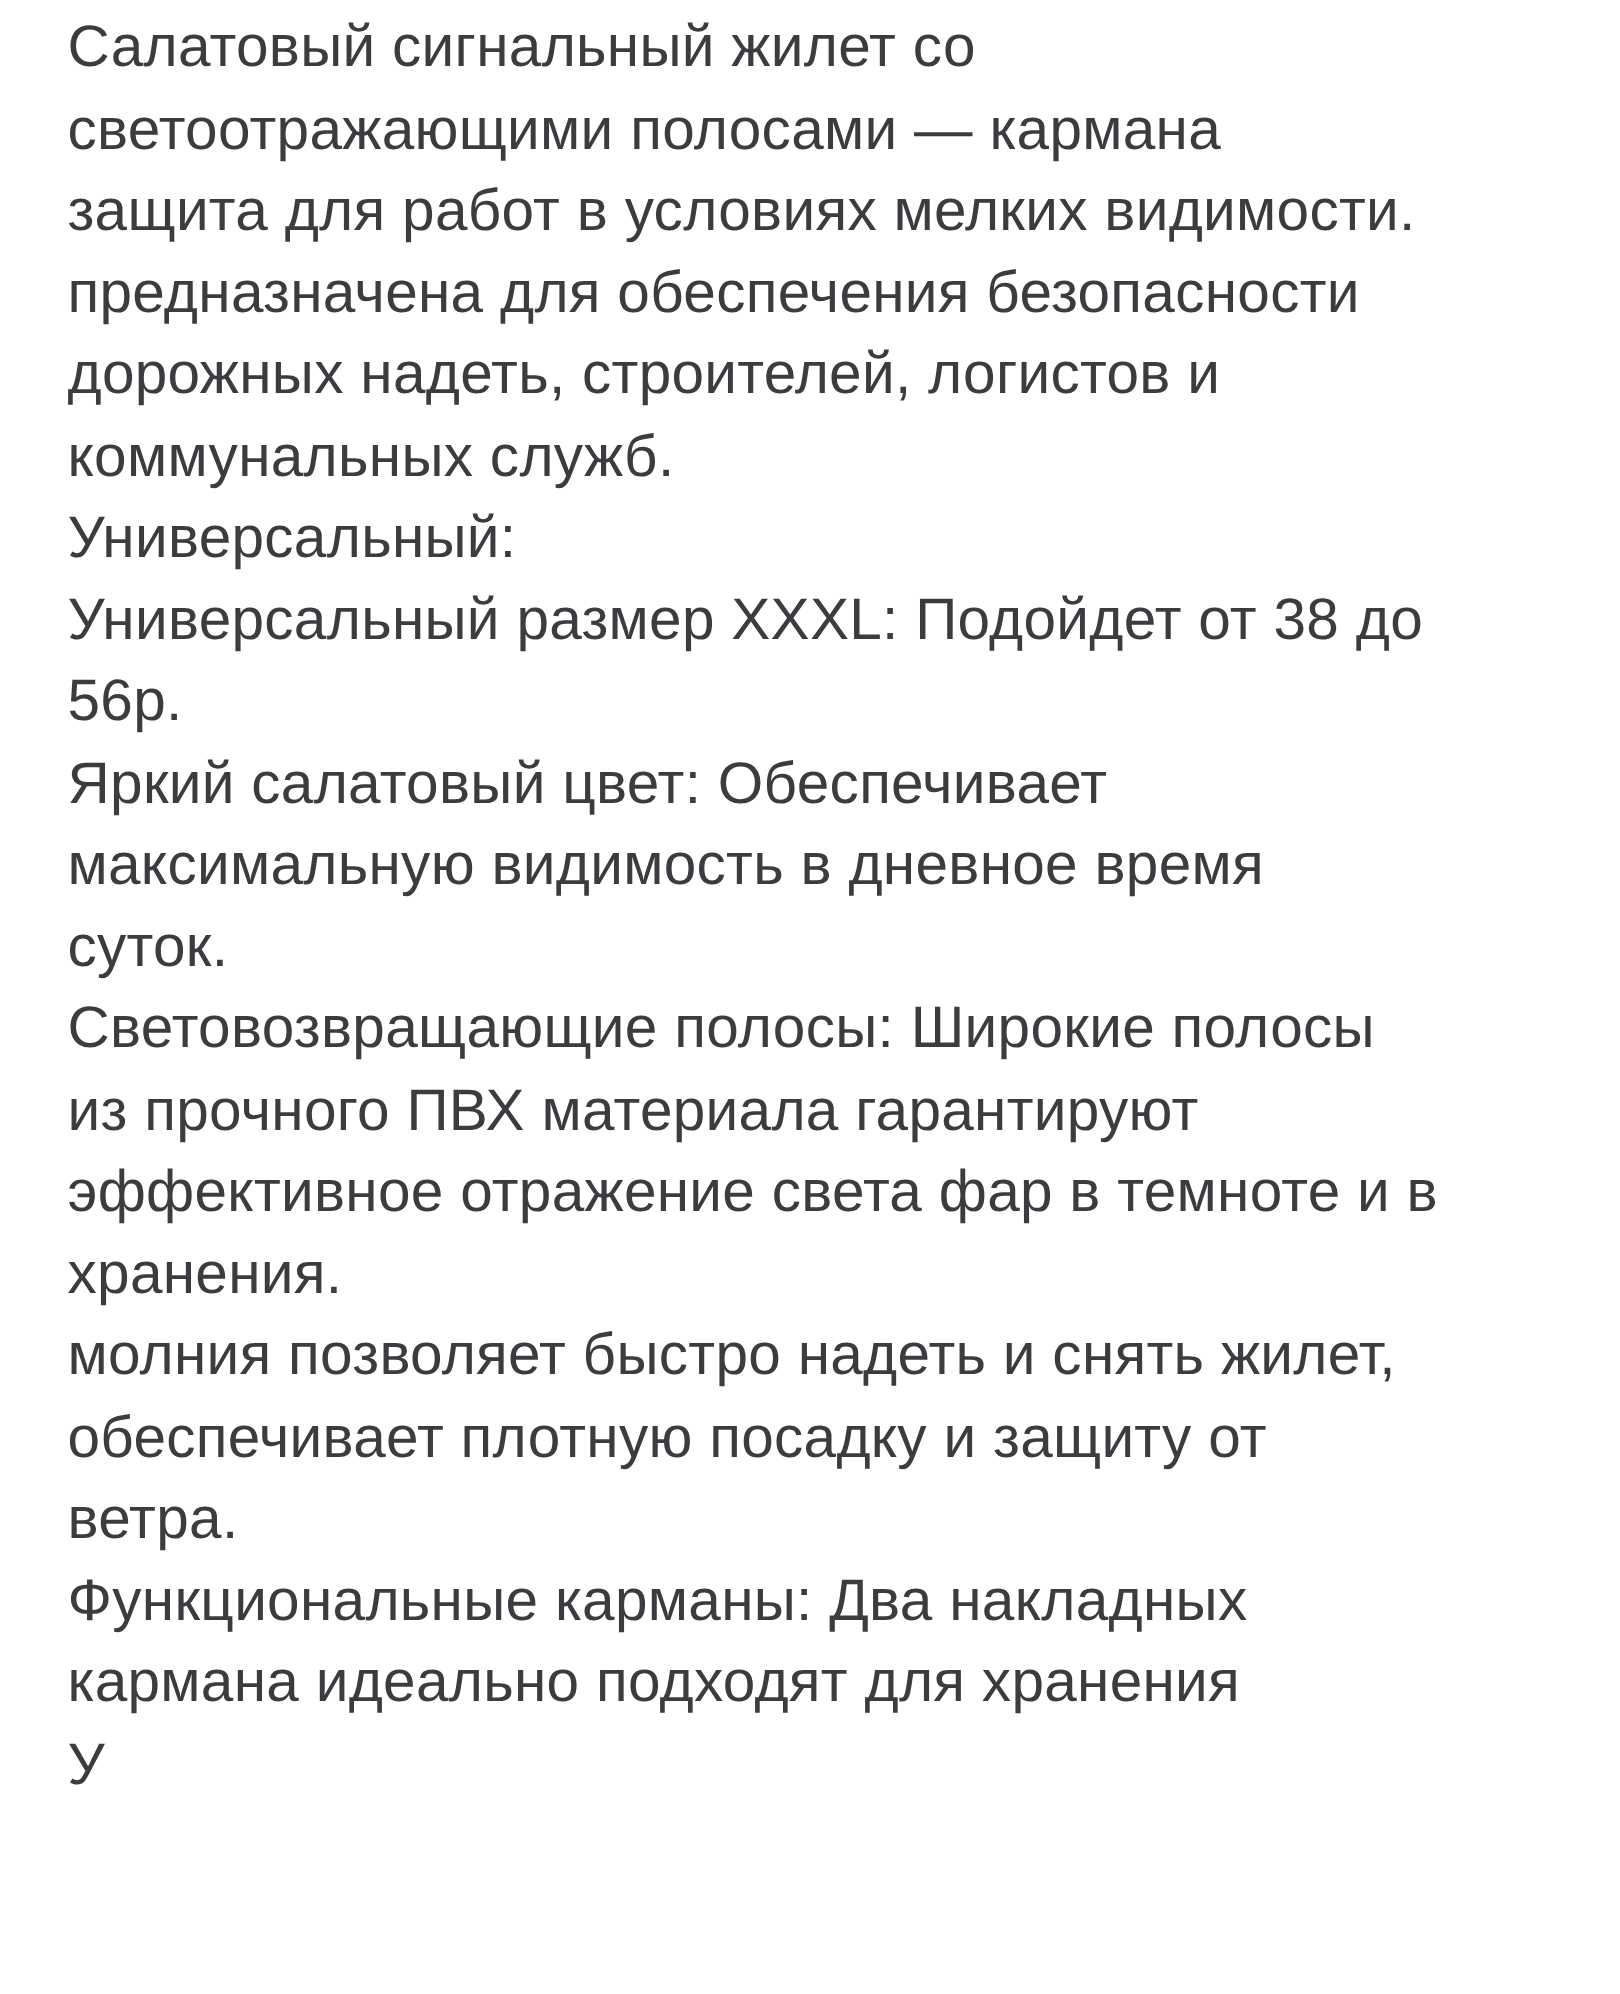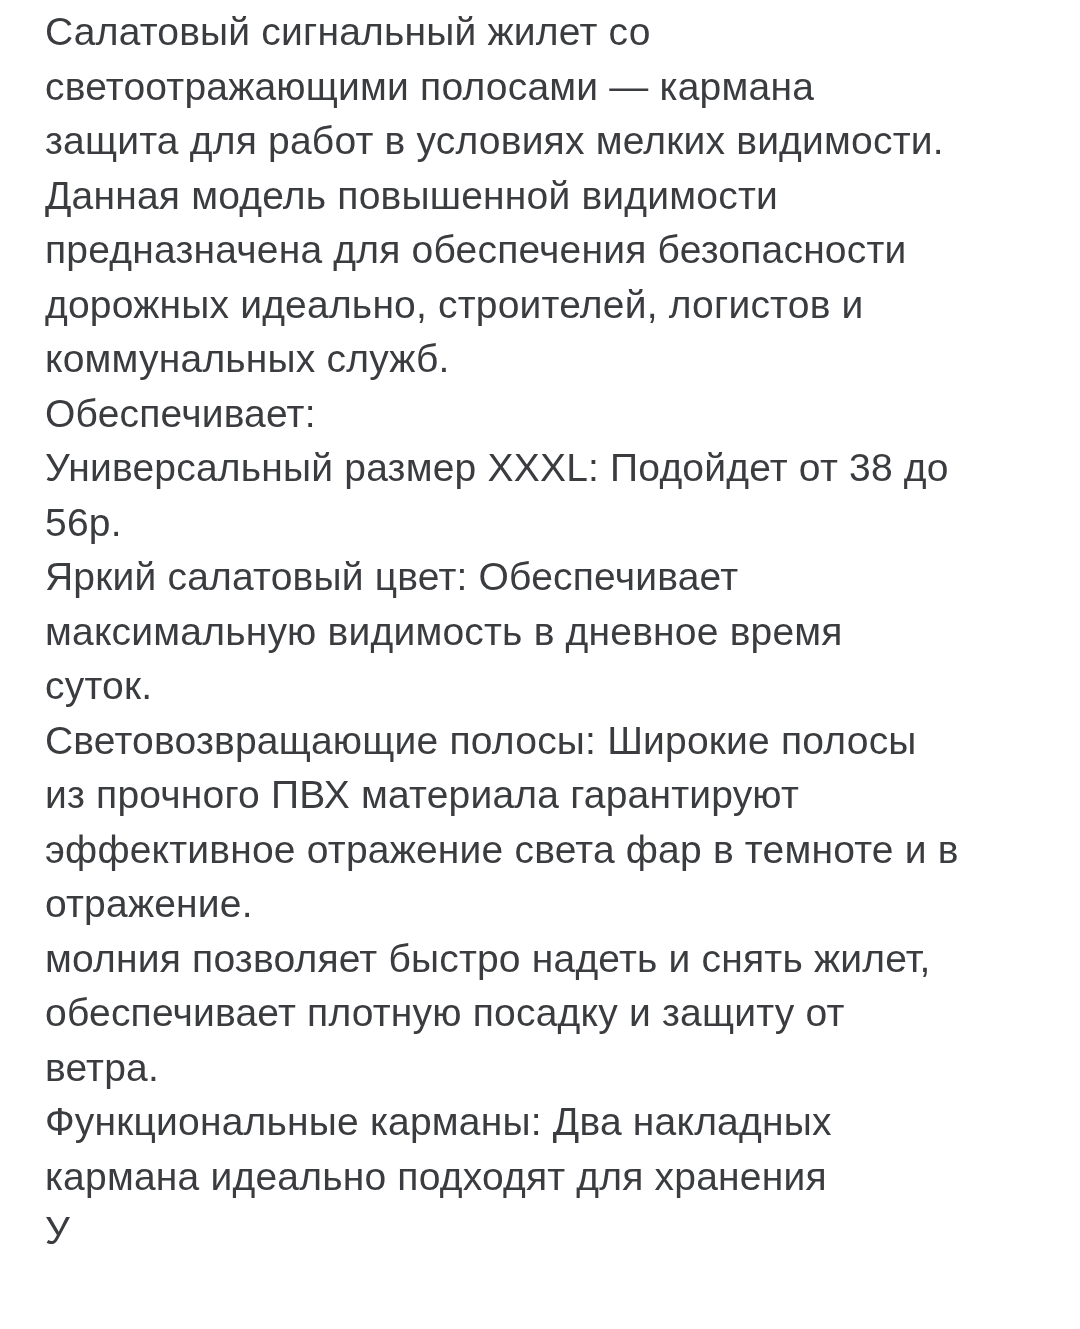--- a/index.html
+++ b/index.html
@@ -33,34 +33,33 @@
     }
   </style>
 </head>
 <body>
 
 <div class="page">
   <div class="text-block">
       <div class="line">Салатовый сигнальный жилет со</div>
       <div class="line">светоотражающими полосами — кармана</div>
       <div class="line">защита для работ в условиях мелких видимости.</div>
-      <div class="line">Данная модель повышенной видимости</div>
       <div class="line">предназначена для обеспечения безопасности</div>
-      <div class="line">дорожных идеально, строителей, логистов и</div>
+      <div class="line">дорожных надеть, строителей, логистов и</div>
       <div class="line">коммунальных служб.</div>
-      <div class="line">Обеспечивает:</div>
+      <div class="line">Универсальный:</div>
       <div class="line">Универсальный размер XXXL: Подойдет от 38 до</div>
       <div class="line">56р.</div>
       <div class="line">Яркий салатовый цвет: Обеспечивает</div>
       <div class="line">максимальную видимость в дневное время</div>
       <div class="line">суток.</div>
       <div class="line">Световозвращающие полосы: Широкие полосы</div>
       <div class="line">из прочного ПВХ материала гарантируют</div>
       <div class="line">эффективное отражение света фар в темноте и в</div>
-      <div class="line">отражение.</div>
+      <div class="line">хранения.</div>
       <div class="line">молния позволяет быстро надеть и снять жилет,</div>
       <div class="line">обеспечивает плотную посадку и защиту от</div>
       <div class="line">ветра.</div>
       <div class="line">Функциональные карманы: Два накладных</div>
       <div class="line">кармана идеально подходят для хранения</div>
       <div class="line">У</div>
     </div>
 </div>
 
 </body></html>

